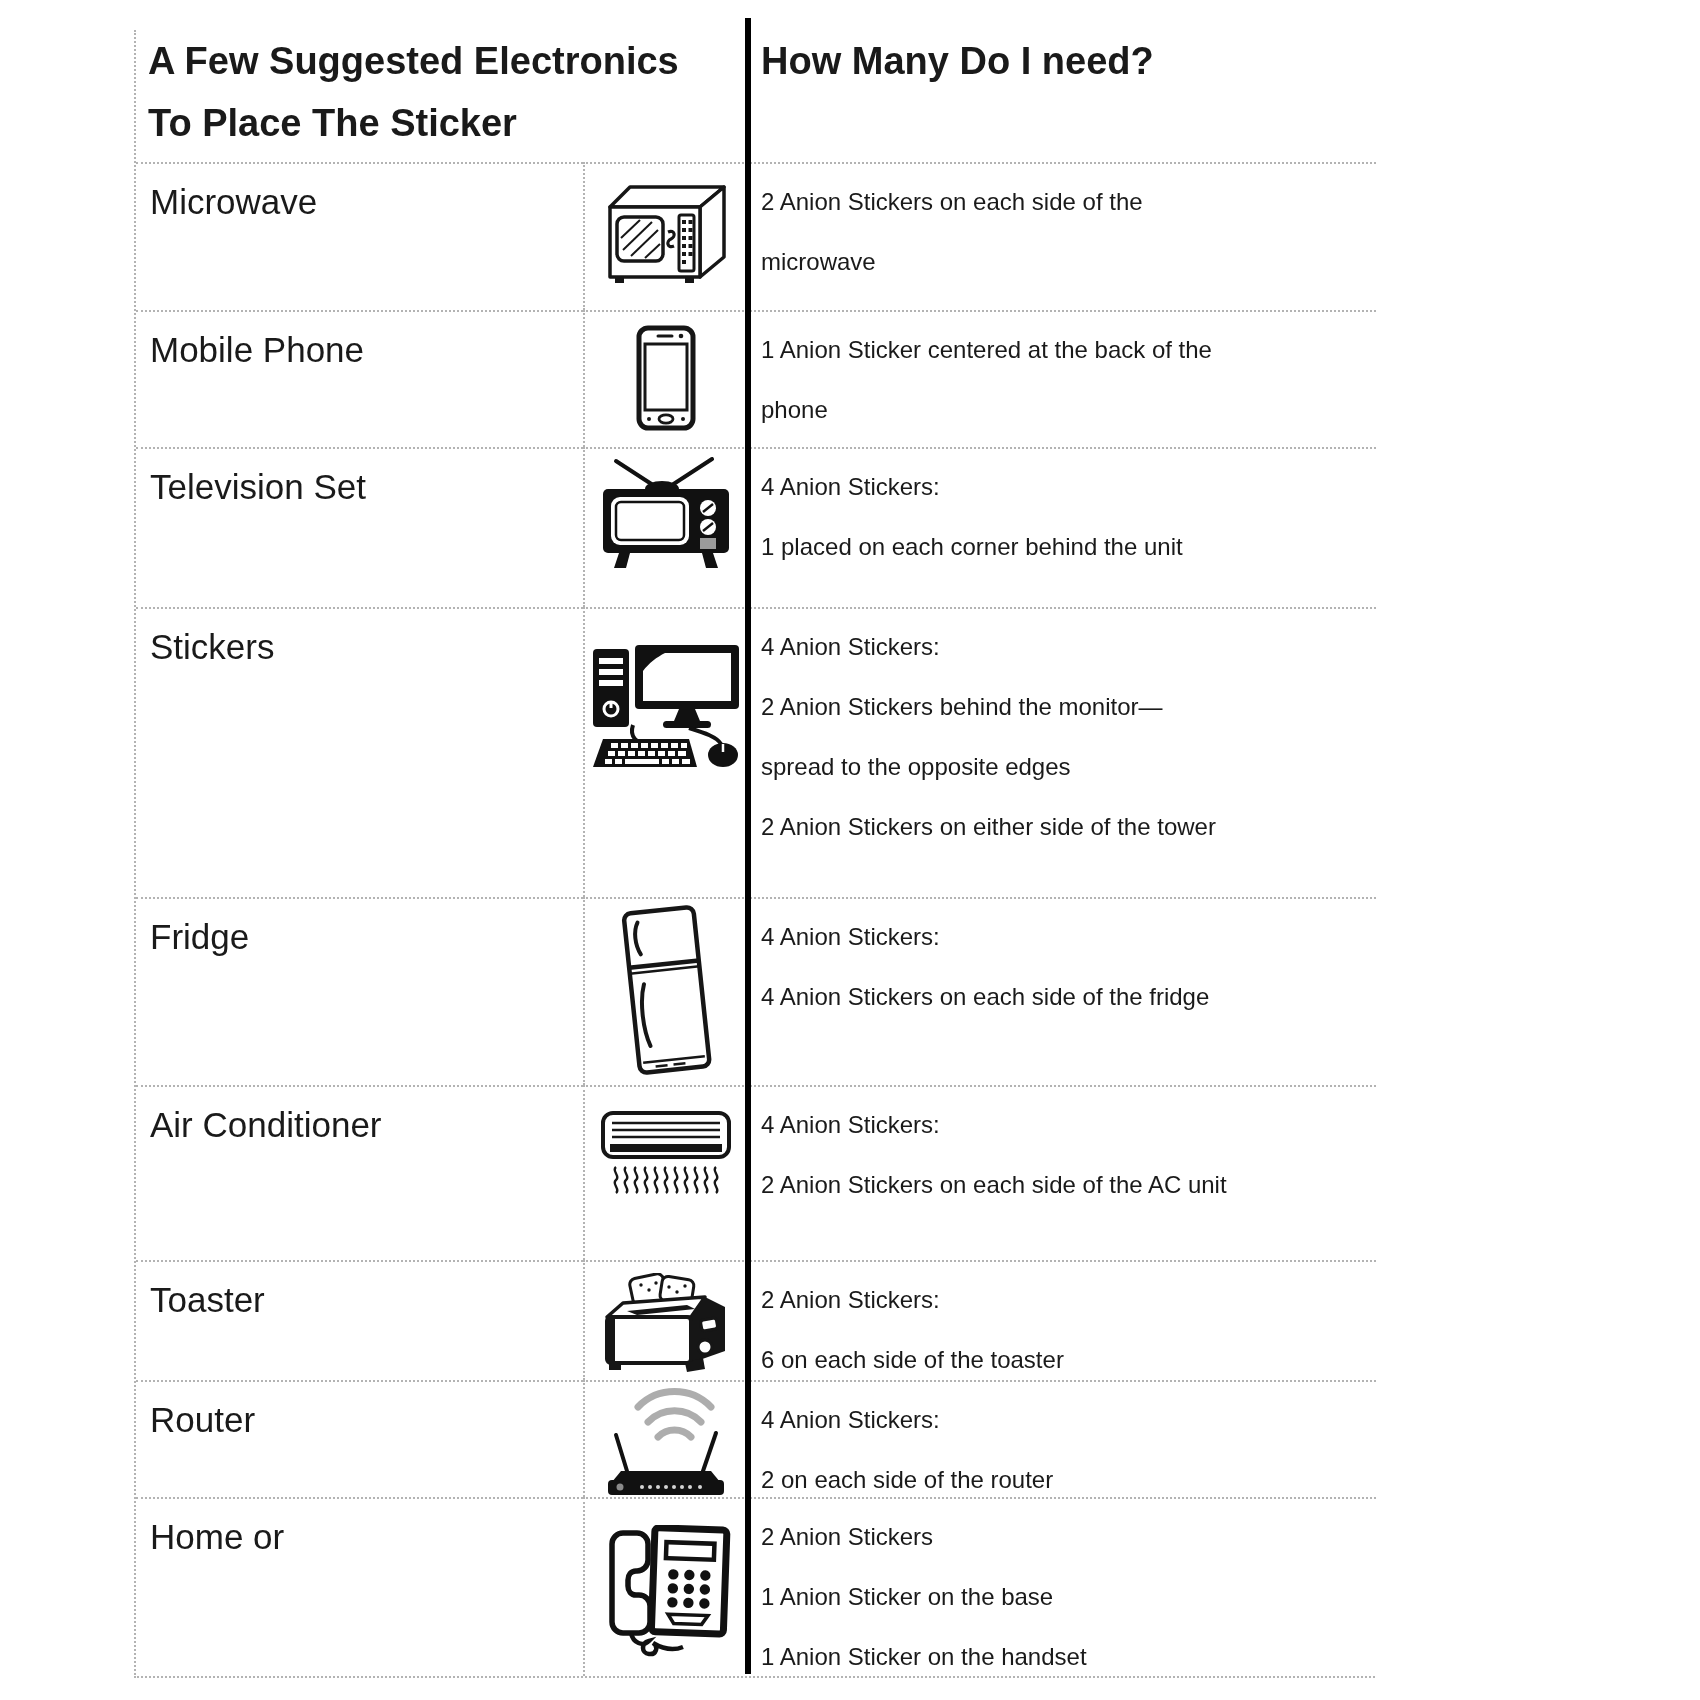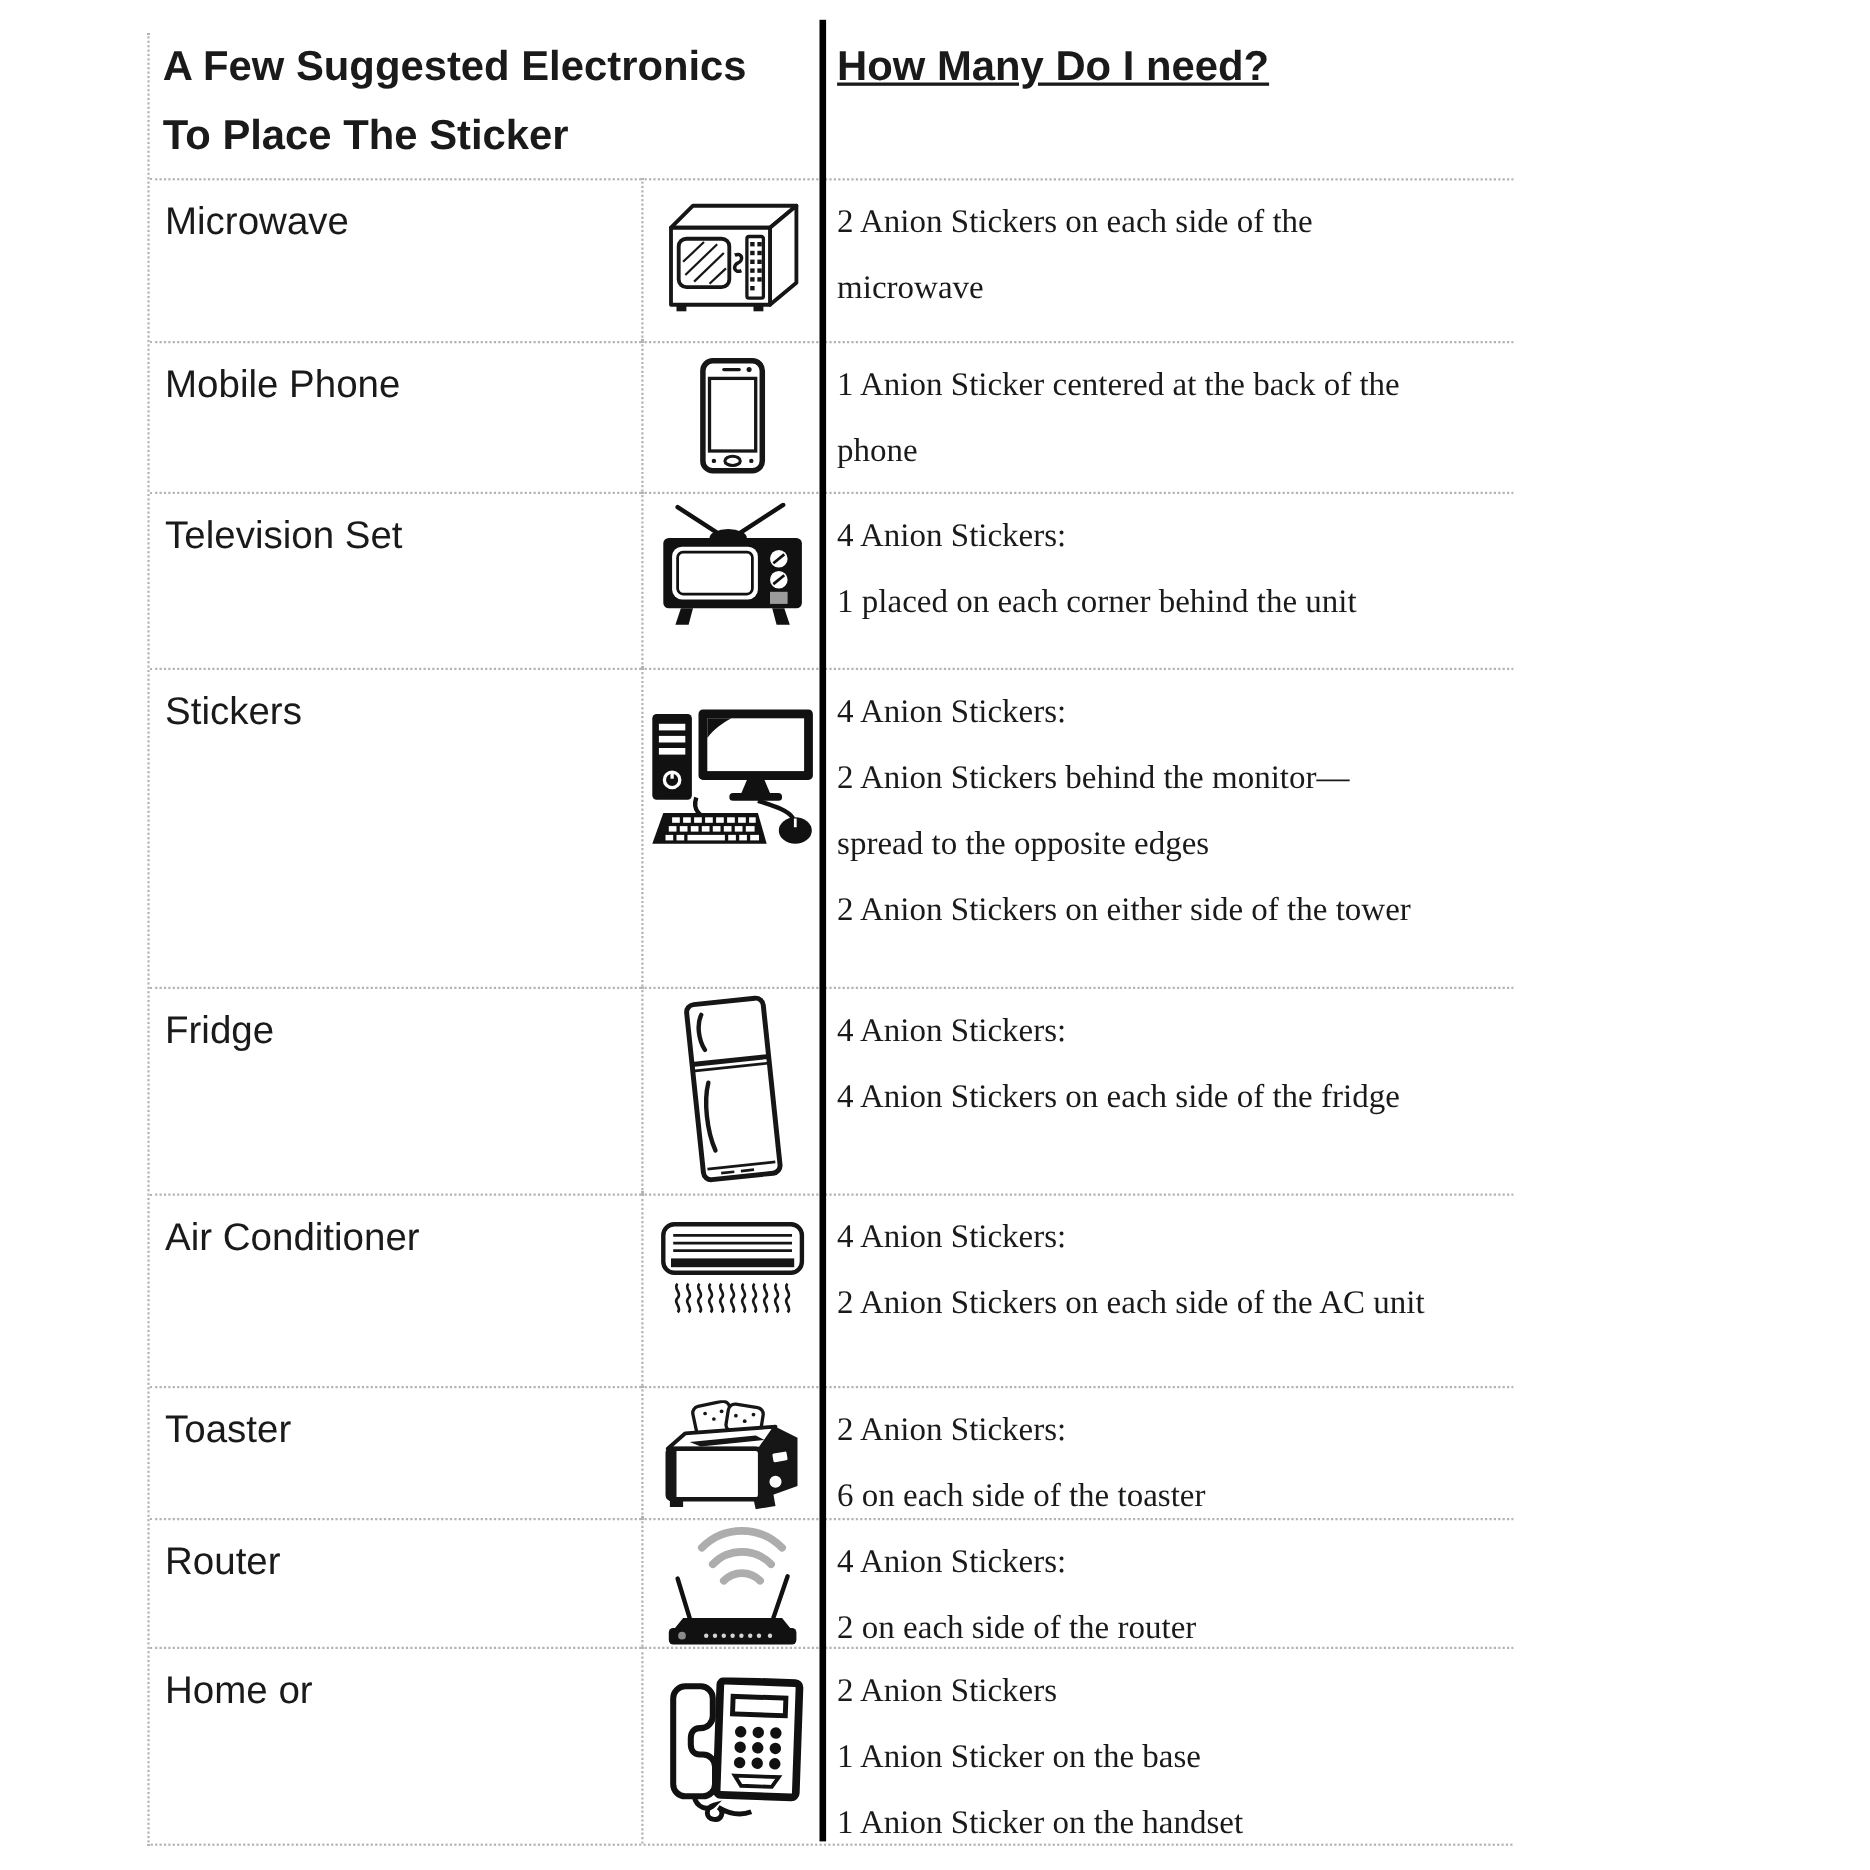--- a/index.html
+++ b/index.html
@@ -20,24 +20,24 @@
   .rb { border-top:2px dotted #b3b3b3; }
   .ib { border-left:2px dotted #b3b3b3; }
   .hdr-left {
     grid-column:1 / 3;
     font-weight:bold; font-size:38px; line-height:62px;
     padding:0 0 0 12px; white-space:nowrap;
   }
   .hdr-right {
     grid-column:3 / 4;
     font-weight:bold; font-size:38px; line-height:62px;
-    padding:0 0 0 14px; white-space:nowrap;text-decoration:underline;
+    padding:0 0 0 14px; white-space:nowrap;
   }
   .name-cell { font-size:35px; line-height:60px; padding:8px 0 0 14px; white-space:nowrap; }
-  .text-cell { font-size:30px; line-height:60px; padding:8px 0 0 14px; white-space:nowrap;font-family:Liberation Serif, serif; }
+  .text-cell { font-size:24px; line-height:60px; padding:8px 0 0 14px; white-space:nowrap; }
   .icon-cell { display:flex; justify-content:center; align-items:flex-start; }
   .icon-wrap { line-height:0; }
   .divider { position:absolute; left:745px; top:18px; width:6px; height:1656px; background:#000000; }
   .line { display:block; }
 </style>
 </head>
 <body>
 
 <div class="page">
   <div class="grid" id="table-grid">

